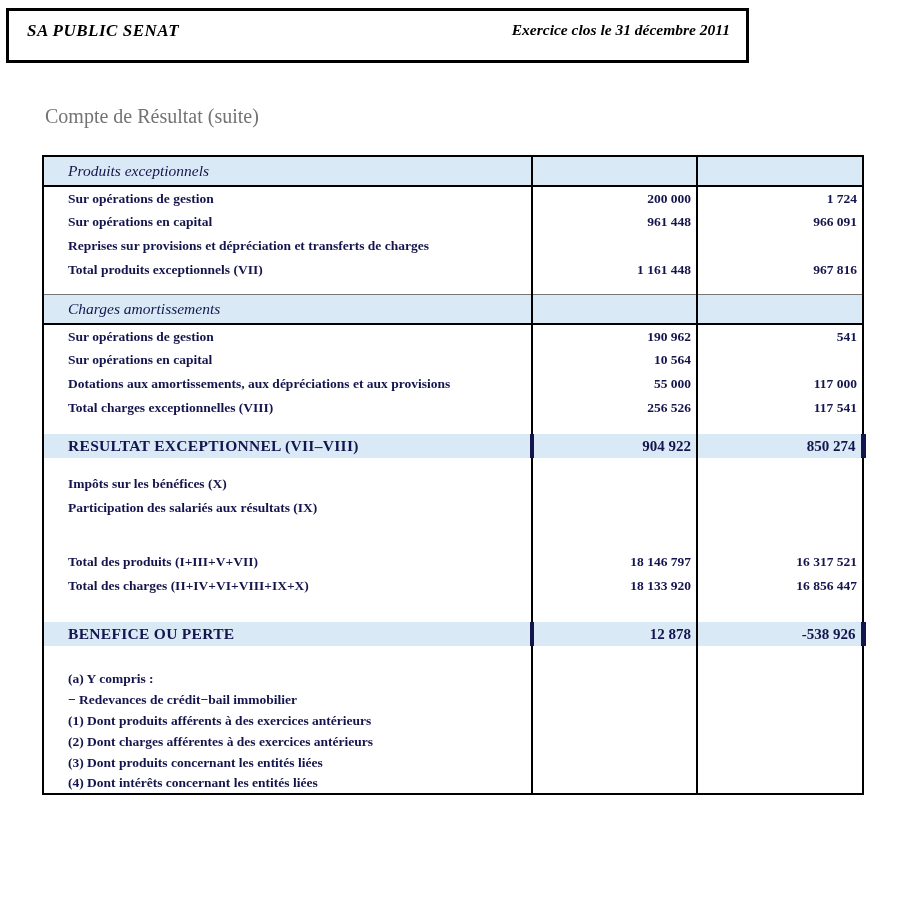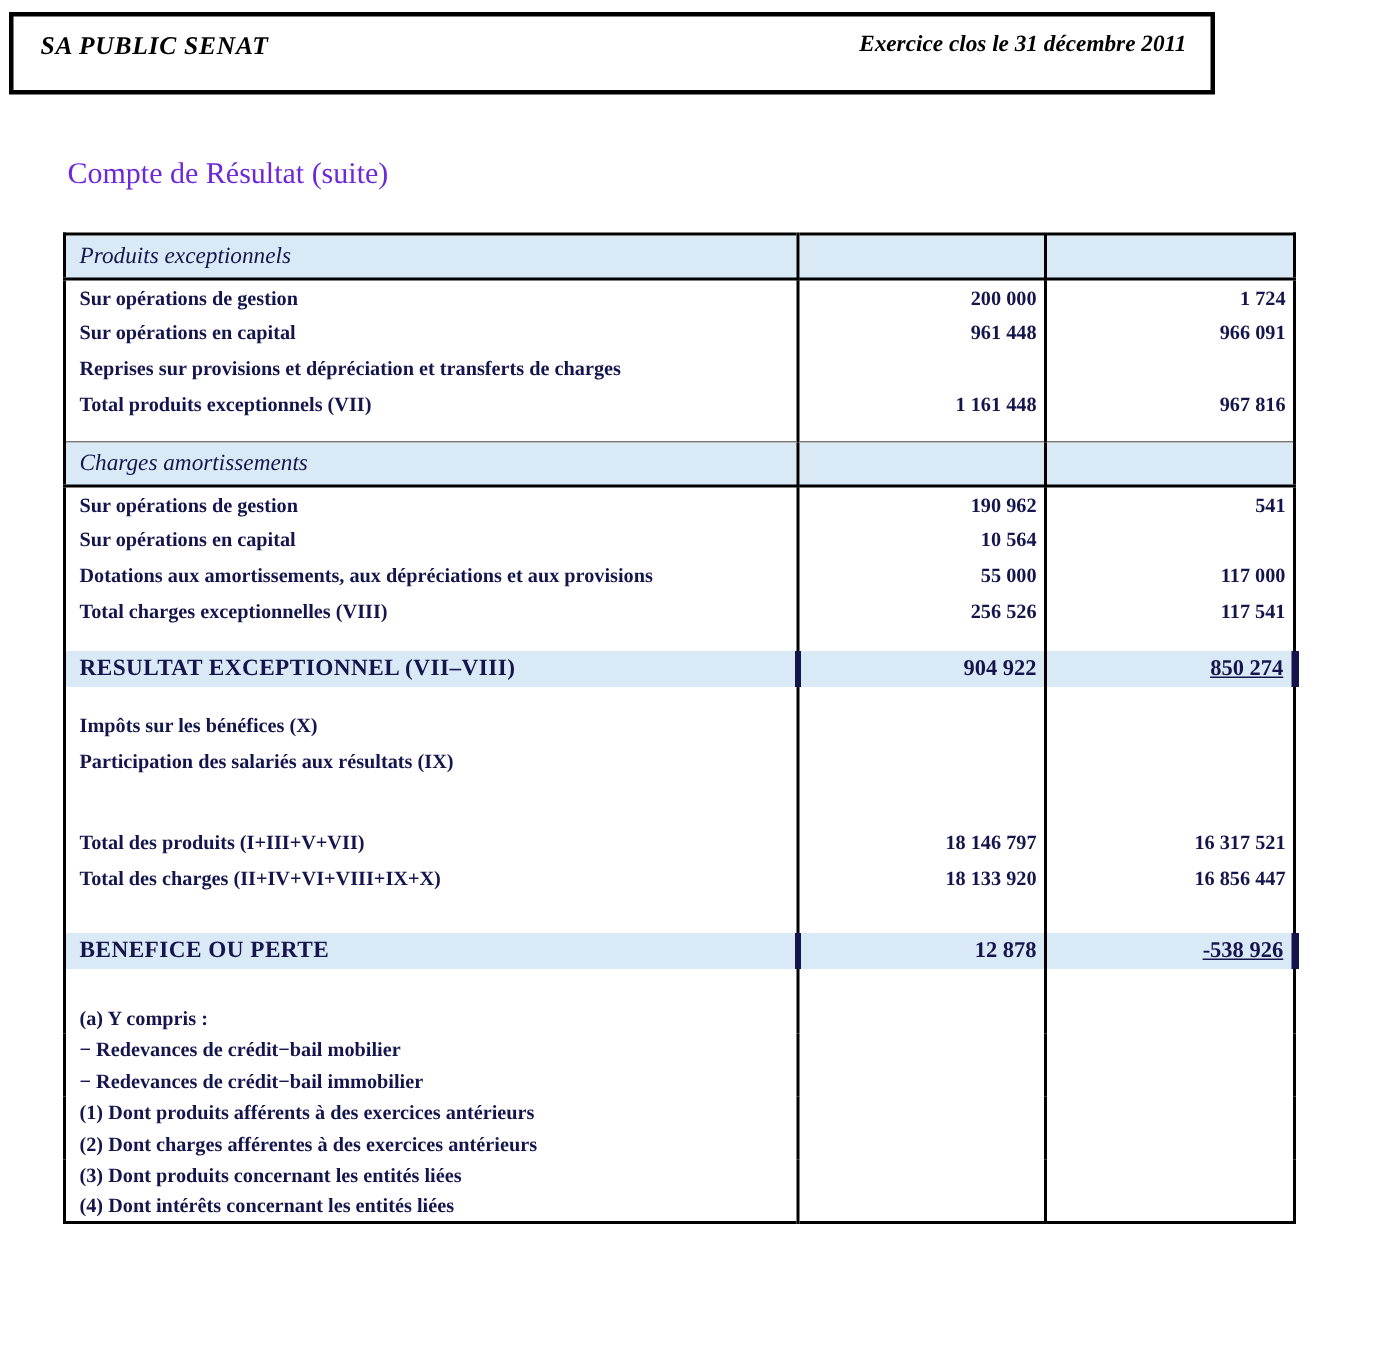--- a/index.html
+++ b/index.html
@@ -12,36 +12,36 @@
   body{
     width:922px;height:907px;
     font-family:"Liberation Serif","DejaVu Serif",serif;
     color:#111;
   }
   .page{
     position:relative;width:922px;height:907px;background:#fff;overflow:hidden;
   }
   
   .doc-header{
-    position:absolute;left:6px;top:8px;width:804px;height:55px;
+    position:absolute;left:6px;top:8px;width:743px;height:55px;
     border:3px solid var(--line);
     display:flex;justify-content:space-between;align-items:flex-start;
     padding:10px 16px 0 18px;
   }
   .doc-header .company{
     font-weight:bold;font-style:italic;font-size:17px;color:#000;
     letter-spacing:.5px;
   }
   .doc-header .exercise{
     font-weight:bold;font-style:italic;font-size:15.5px;color:#000;
   }
   
   .title{
     position:absolute;left:45px;top:105px;
-    font-size:20px;font-weight:normal;color:#6d28d9;
+    font-size:20px;font-weight:normal;color:#737373;
   }
   
   .sheet{position:absolute;left:42px;top:152px;width:820px;}
   .dates-row{
     margin-left:489px;width:331px;height:38px;
     border:2px solid var(--line);
     display:flex;
   }
   .date-cell{
     flex:0 0 165px;height:100%;
@@ -52,38 +52,38 @@
   .date-cell.second{flex:1 1 auto;}
   .fin-table{
     margin-top:3px;
     width:820px;table-layout:fixed;border-collapse:collapse;
     border:2px solid var(--line);
   }
   .fin-table td{
     vertical-align:middle;white-space:nowrap;overflow:hidden;
     font-size:13.5px;color:var(--navy);
   }
-  .c1{border-right:2px solid var(--line);padding-left:9px;}
+  .c1{border-right:2px solid var(--line);padding-left:24px;}
   .c2{border-right:2px solid var(--line);text-align:right;padding-right:5px;padding-left:25px;}
   .c3{text-align:right;padding-right:5px;}
   
   .r-section{height:30px;}
   .r-section td{
     background:var(--band);
     border-top:1px solid #777;
     border-bottom:2px solid var(--line);
   }
   .r-section .c1{font-style:italic;font-size:15.5px;font-weight:normal;}
   .r-data{height:24px;}
   .r-data td{font-weight:bold;}
   .r-total{height:24px;}
   .r-total td{background:var(--band);font-weight:bold;font-size:15px;}
   .r-total .c1{font-size:15.5px;letter-spacing:.3px;}
   .r-total .c2{border-left:4px solid var(--navy);}
-  .r-total .c3{border-right:5px solid var(--navy);text-decoration:underline;}
+  .r-total .c3{border-right:5px solid var(--navy);}
   .r-note{height:21px;}
   .r-note td{font-weight:bold;}
   .r-blank{height:20px;}
   
   .fin-table tbody tr:nth-child(6){height:12px;}
   .fin-table tbody tr:nth-child(12){height:14px;}
   .fin-table tbody tr:nth-child(14){height:14px;}
   .fin-table tbody tr:nth-child(17){height:30px;}
   .fin-table tbody tr:nth-child(20){height:24px;}
   .fin-table tbody tr:nth-child(22){height:22px;}
@@ -217,25 +217,20 @@
             <td class="c1"></td>
             <td class="c2"></td>
             <td class="c3"></td>
           </tr>
           <tr class="r-note">
             <td class="c1">(a) Y compris :</td>
             <td class="c2"></td>
             <td class="c3"></td>
           </tr>
           <tr class="r-note">
-            <td class="c1">− Redevances de crédit−bail mobilier</td>
-            <td class="c2"></td>
-            <td class="c3"></td>
-          </tr>
-          <tr class="r-note">
             <td class="c1">− Redevances de crédit−bail immobilier</td>
             <td class="c2"></td>
             <td class="c3"></td>
           </tr>
           <tr class="r-note">
             <td class="c1">(1) Dont produits afférents à des exercices antérieurs</td>
             <td class="c2"></td>
             <td class="c3"></td>
           </tr>
           <tr class="r-note">

